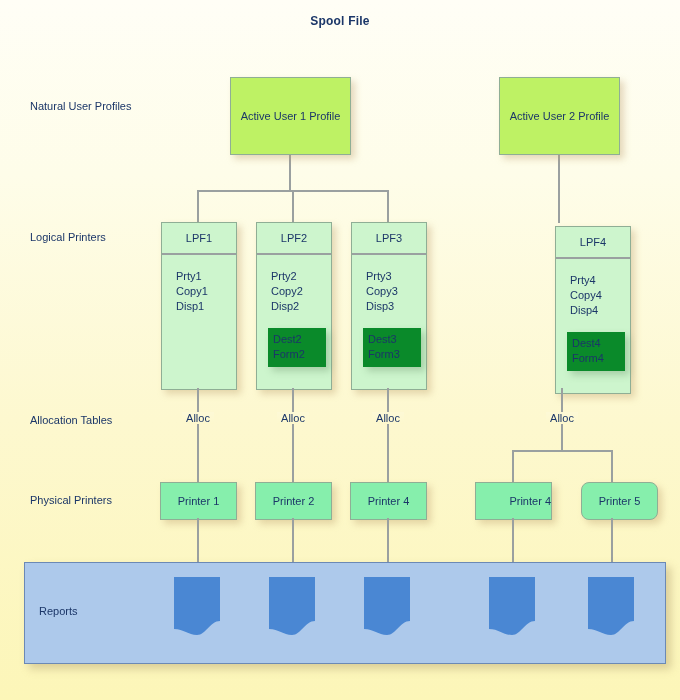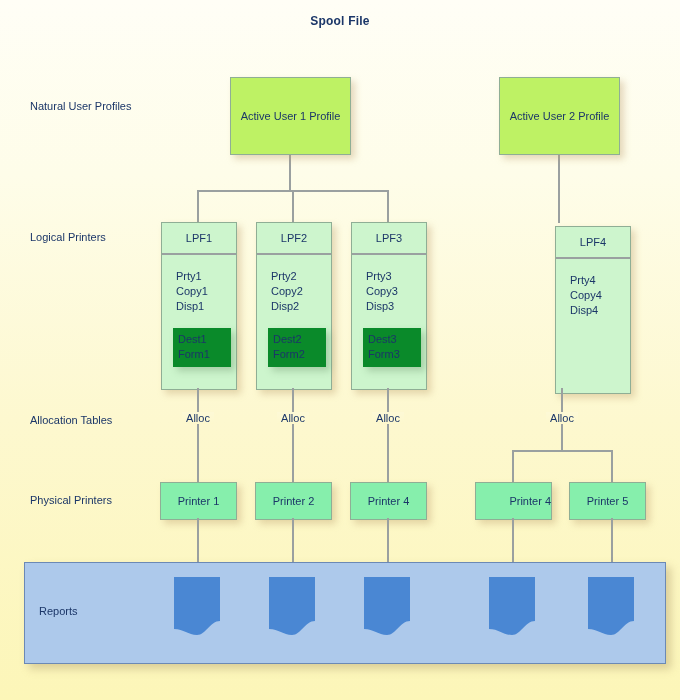--- a/index.html
+++ b/index.html
@@ -188,24 +188,20 @@
   </div>
 
   <div class="lpf-box" style="left:161px; top:222px; width:74px; height:166px;">
     <div class="lpf-head">
       <span>LPF1</span>
     </div>
     <div class="lpf-body">
       <span class="lpf-attr">Prty1</span>
       <span class="lpf-attr">Copy1</span>
       <span class="lpf-attr">Disp1</span>
-      <div class="dest-box">
-        <span class="dest-line">Dest1</span>
-        <span class="dest-line">Form1</span>
-      </div>
     </div>
   </div>
 
   <div class="lpf-box" style="left:256px; top:222px; width:74px; height:166px;">
     <div class="lpf-head">
       <span>LPF2</span>
     </div>
     <div class="lpf-body">
       <span class="lpf-attr">Prty2</span>
       <span class="lpf-attr">Copy2</span>
@@ -233,20 +229,24 @@
   </div>
 
   <div class="lpf-box" style="left:525px; top:226px; width:74px; height:166px;margin-left:30px;">
     <div class="lpf-head">
       <span>LPF4</span>
     </div>
     <div class="lpf-body">
       <span class="lpf-attr">Prty4</span>
       <span class="lpf-attr">Copy4</span>
       <span class="lpf-attr">Disp4</span>
+      <div class="dest-box">
+        <span class="dest-line">Dest4</span>
+        <span class="dest-line">Form4</span>
+      </div>
     </div>
   </div>
 
   <div class="vline" style="left:197px; top:388px; height:94px;"></div>
 
   <div class="vline" style="left:292px; top:388px; height:94px;"></div>
 
   <div class="vline" style="left:387px; top:388px; height:94px;"></div>
 
   <div class="vline" style="left:561px; top:388px; height:62px;"></div>
@@ -272,21 +272,21 @@
   </div>
   <div class="printer-box" style="left:255px; top:482px; width:75px; height:36px;">
     <span>Printer 2</span>
   </div>
   <div class="printer-box" style="left:350px; top:482px; width:75px; height:36px;">
     <span>Printer 4</span>
   </div>
   <div class="printer-box" style="left:475px; top:482px; width:75px; height:36px;justify-content:flex-end;">
     <span>Printer 4</span>
   </div>
-  <div class="printer-box" style="left:569px; top:482px; width:75px; height:36px;">
+  <div class="printer-box" style="left:581px; top:482px; width:75px; height:36px;border-radius:8px;">
     <span>Printer 5</span>
   </div>
 
   <div class="vline" style="left:197px; top:518px; height:68px;"></div>
   <div class="vline" style="left:292px; top:518px; height:68px;"></div>
   <div class="vline" style="left:387px; top:518px; height:68px;"></div>
   <div class="vline" style="left:512px; top:518px; height:68px;"></div>
   <div class="vline" style="left:611px; top:518px; height:68px;"></div>
 
   <div class="reports-panel">

